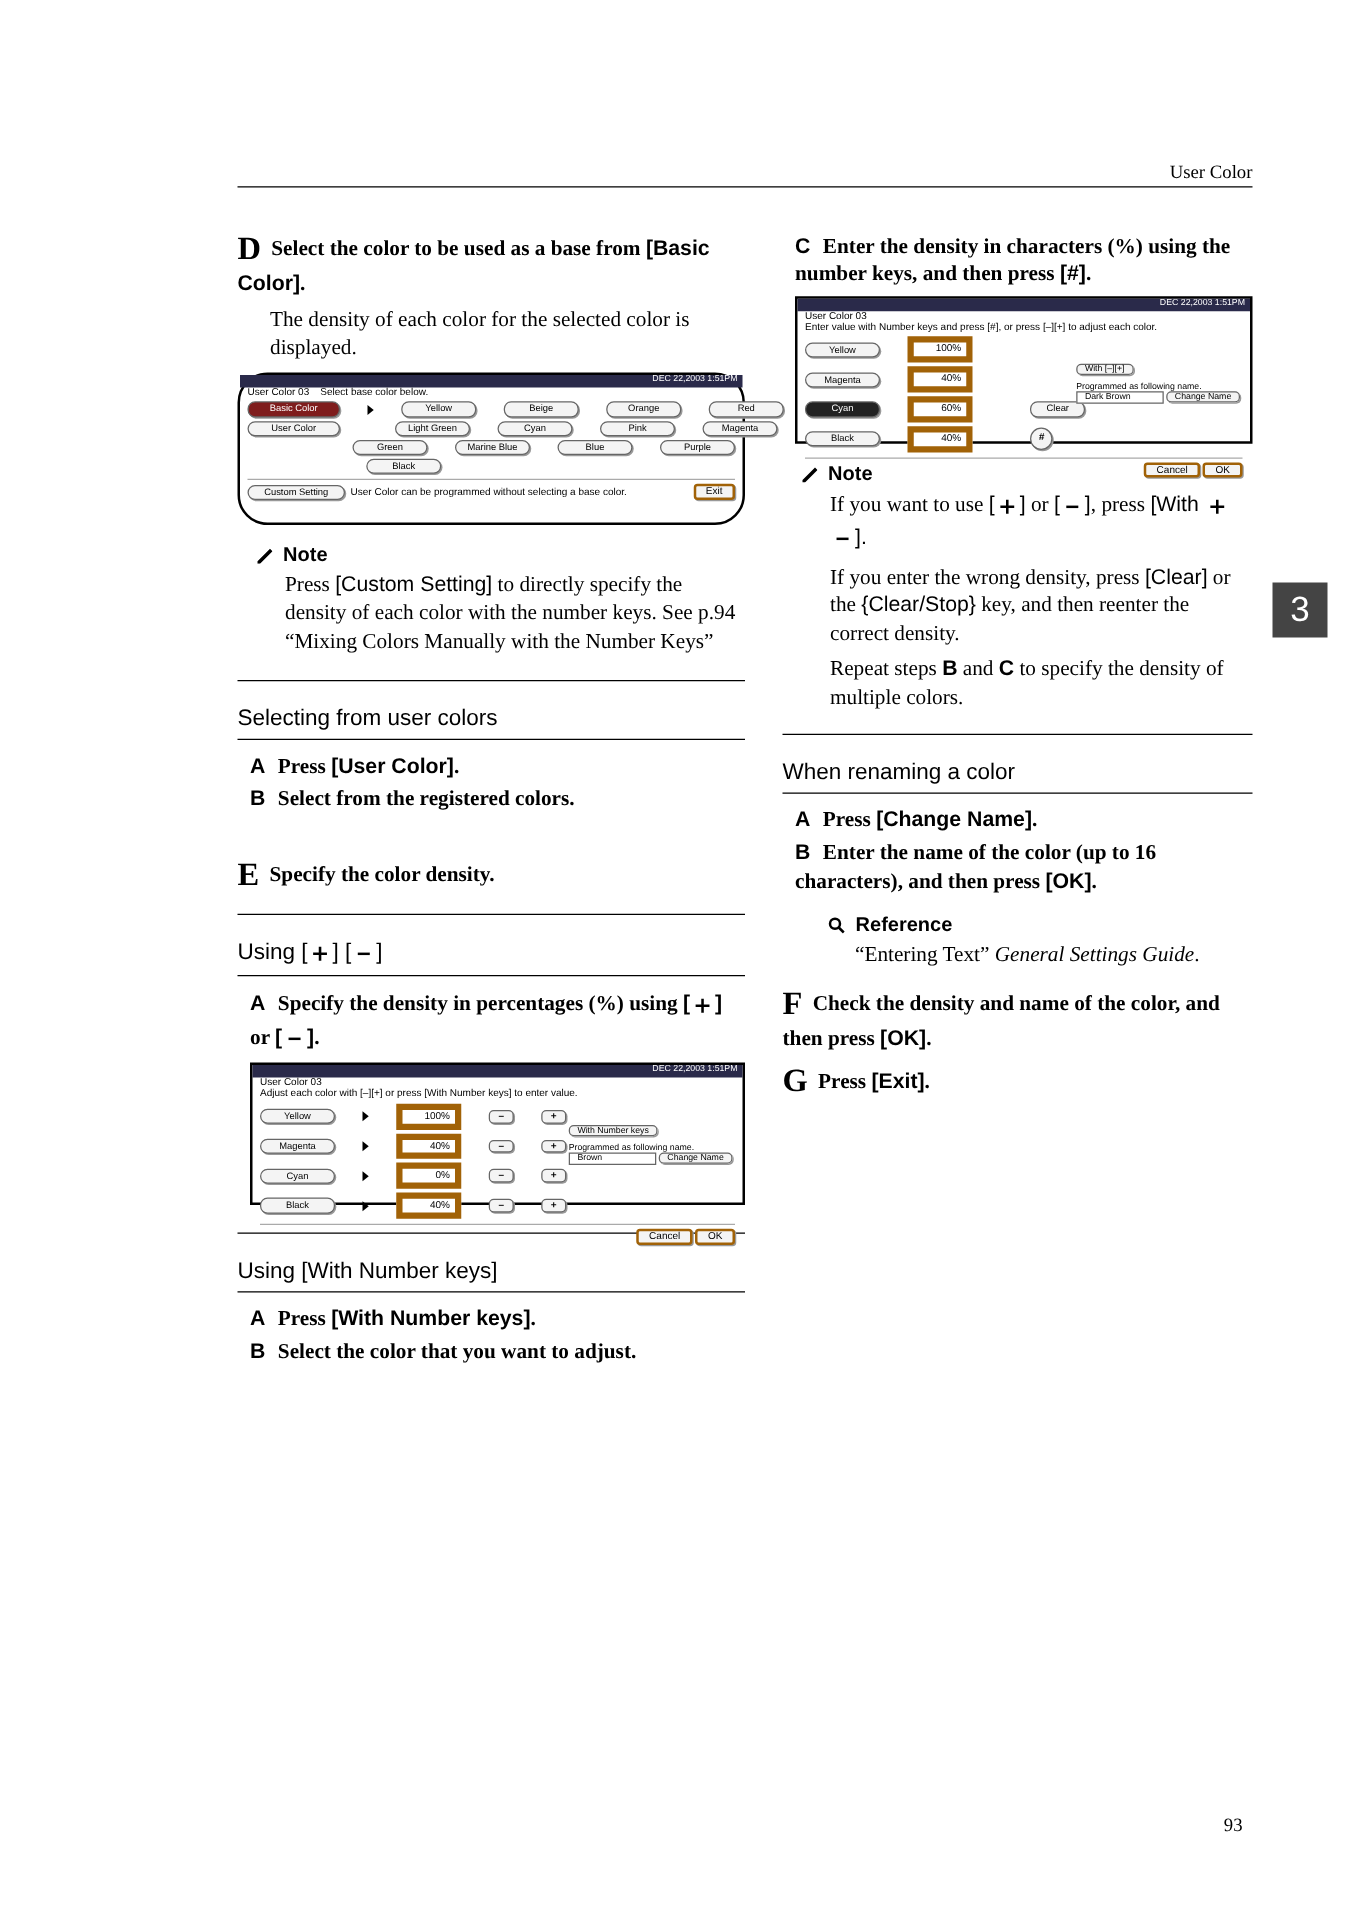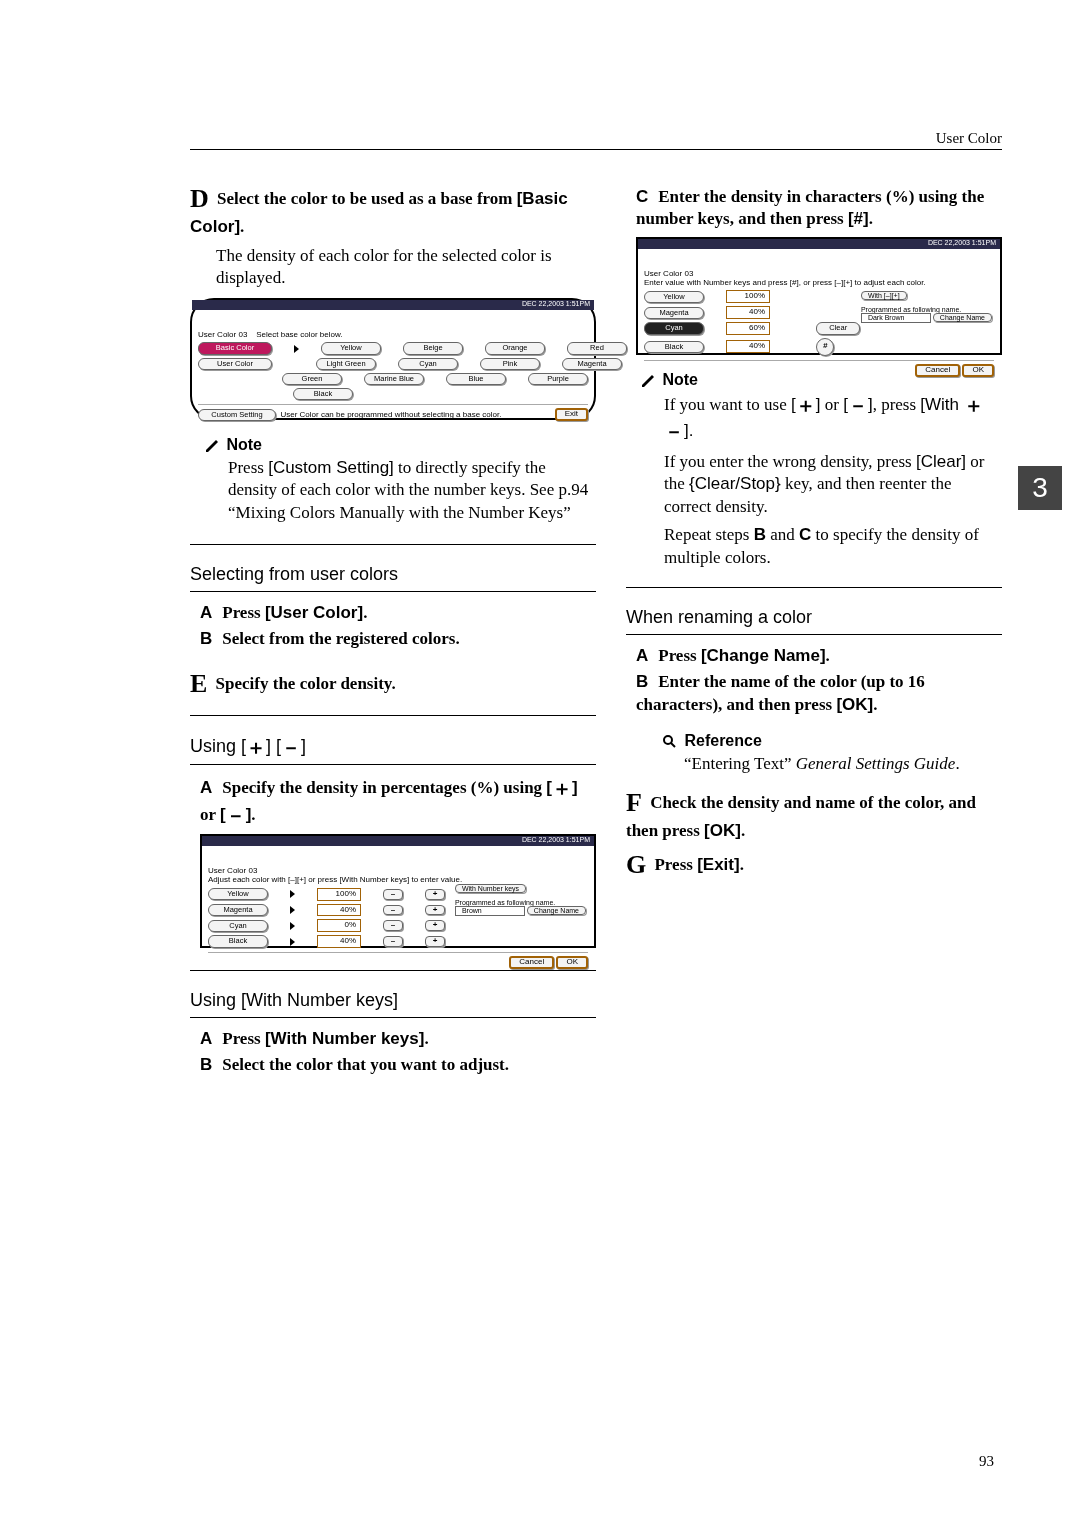--- a/index.html
+++ b/index.html
@@ -78,37 +78,37 @@
     position: relative;
   }
   .shot .bar {
     height: 10px;
     background: #2a2a4a;
     color: #fff;
     font-size: 7px;
     text-align: right;
     padding: 0 4px;
   }
-  .shot .pad { padding: 21px 6px 6px 6px; }
+  .shot .pad { padding: 0 6px 6px 6px; }
   .btn {
     display: inline-block;
     border: 1px solid #666;
     border-radius: 6px;
     padding: 1px 6px;
     background: #f4f4f4;
     font-size: 7.5px;
     text-align: center;
     box-shadow: 1px 1px 0 #999;
     min-width: 46px;
   }
-  .btn.sel { background: #be185d; color: #fff; }
+  .btn.sel { background: #7f1d1d; color: #fff; }
   .btn.sel2 { background: #222; color: #fff; }
   .val {
     display: inline-block;
-    border: 1px solid #a16207;
+    border: 5px solid #a16207;
     background: #fff;
     padding: 1px 4px;
     min-width: 34px;
     text-align: right;
   }
   .pmbtn {
     display: inline-block;
     border: 1px solid #666;
     border-radius: 4px;
     width: 18px;
@@ -242,21 +242,21 @@
   <div class="rule-thin"></div>
   <p class="sub-step">
     <span class="lbl">A</span>
     <b><span>Press </span><span class="ui-label">[User Color]</span><span>.</span></b>
   </p>
   <p class="sub-step">
     <span class="lbl">B</span>
     <b>Select from the registered colors.</b>
   </p>
 
-  <p class="step-para" style="margin-top:16px">
+  <p class="step-para" style="margin-top:32px">
     <span class="step-big">E</span>
     <b>Specify the color density.</b>
   </p>
 
   <div class="rule-thin" style="margin-top:14px"></div>
   <div class="h-sub">
     <span>Using </span><span class="ui-label"><span>[</span><span class="bigpm">＋</span><span>] [</span><span class="bigpm">－</span><span>]</span></span>
   </div>
   <div class="rule-thin"></div>
   <p class="sub-step">

